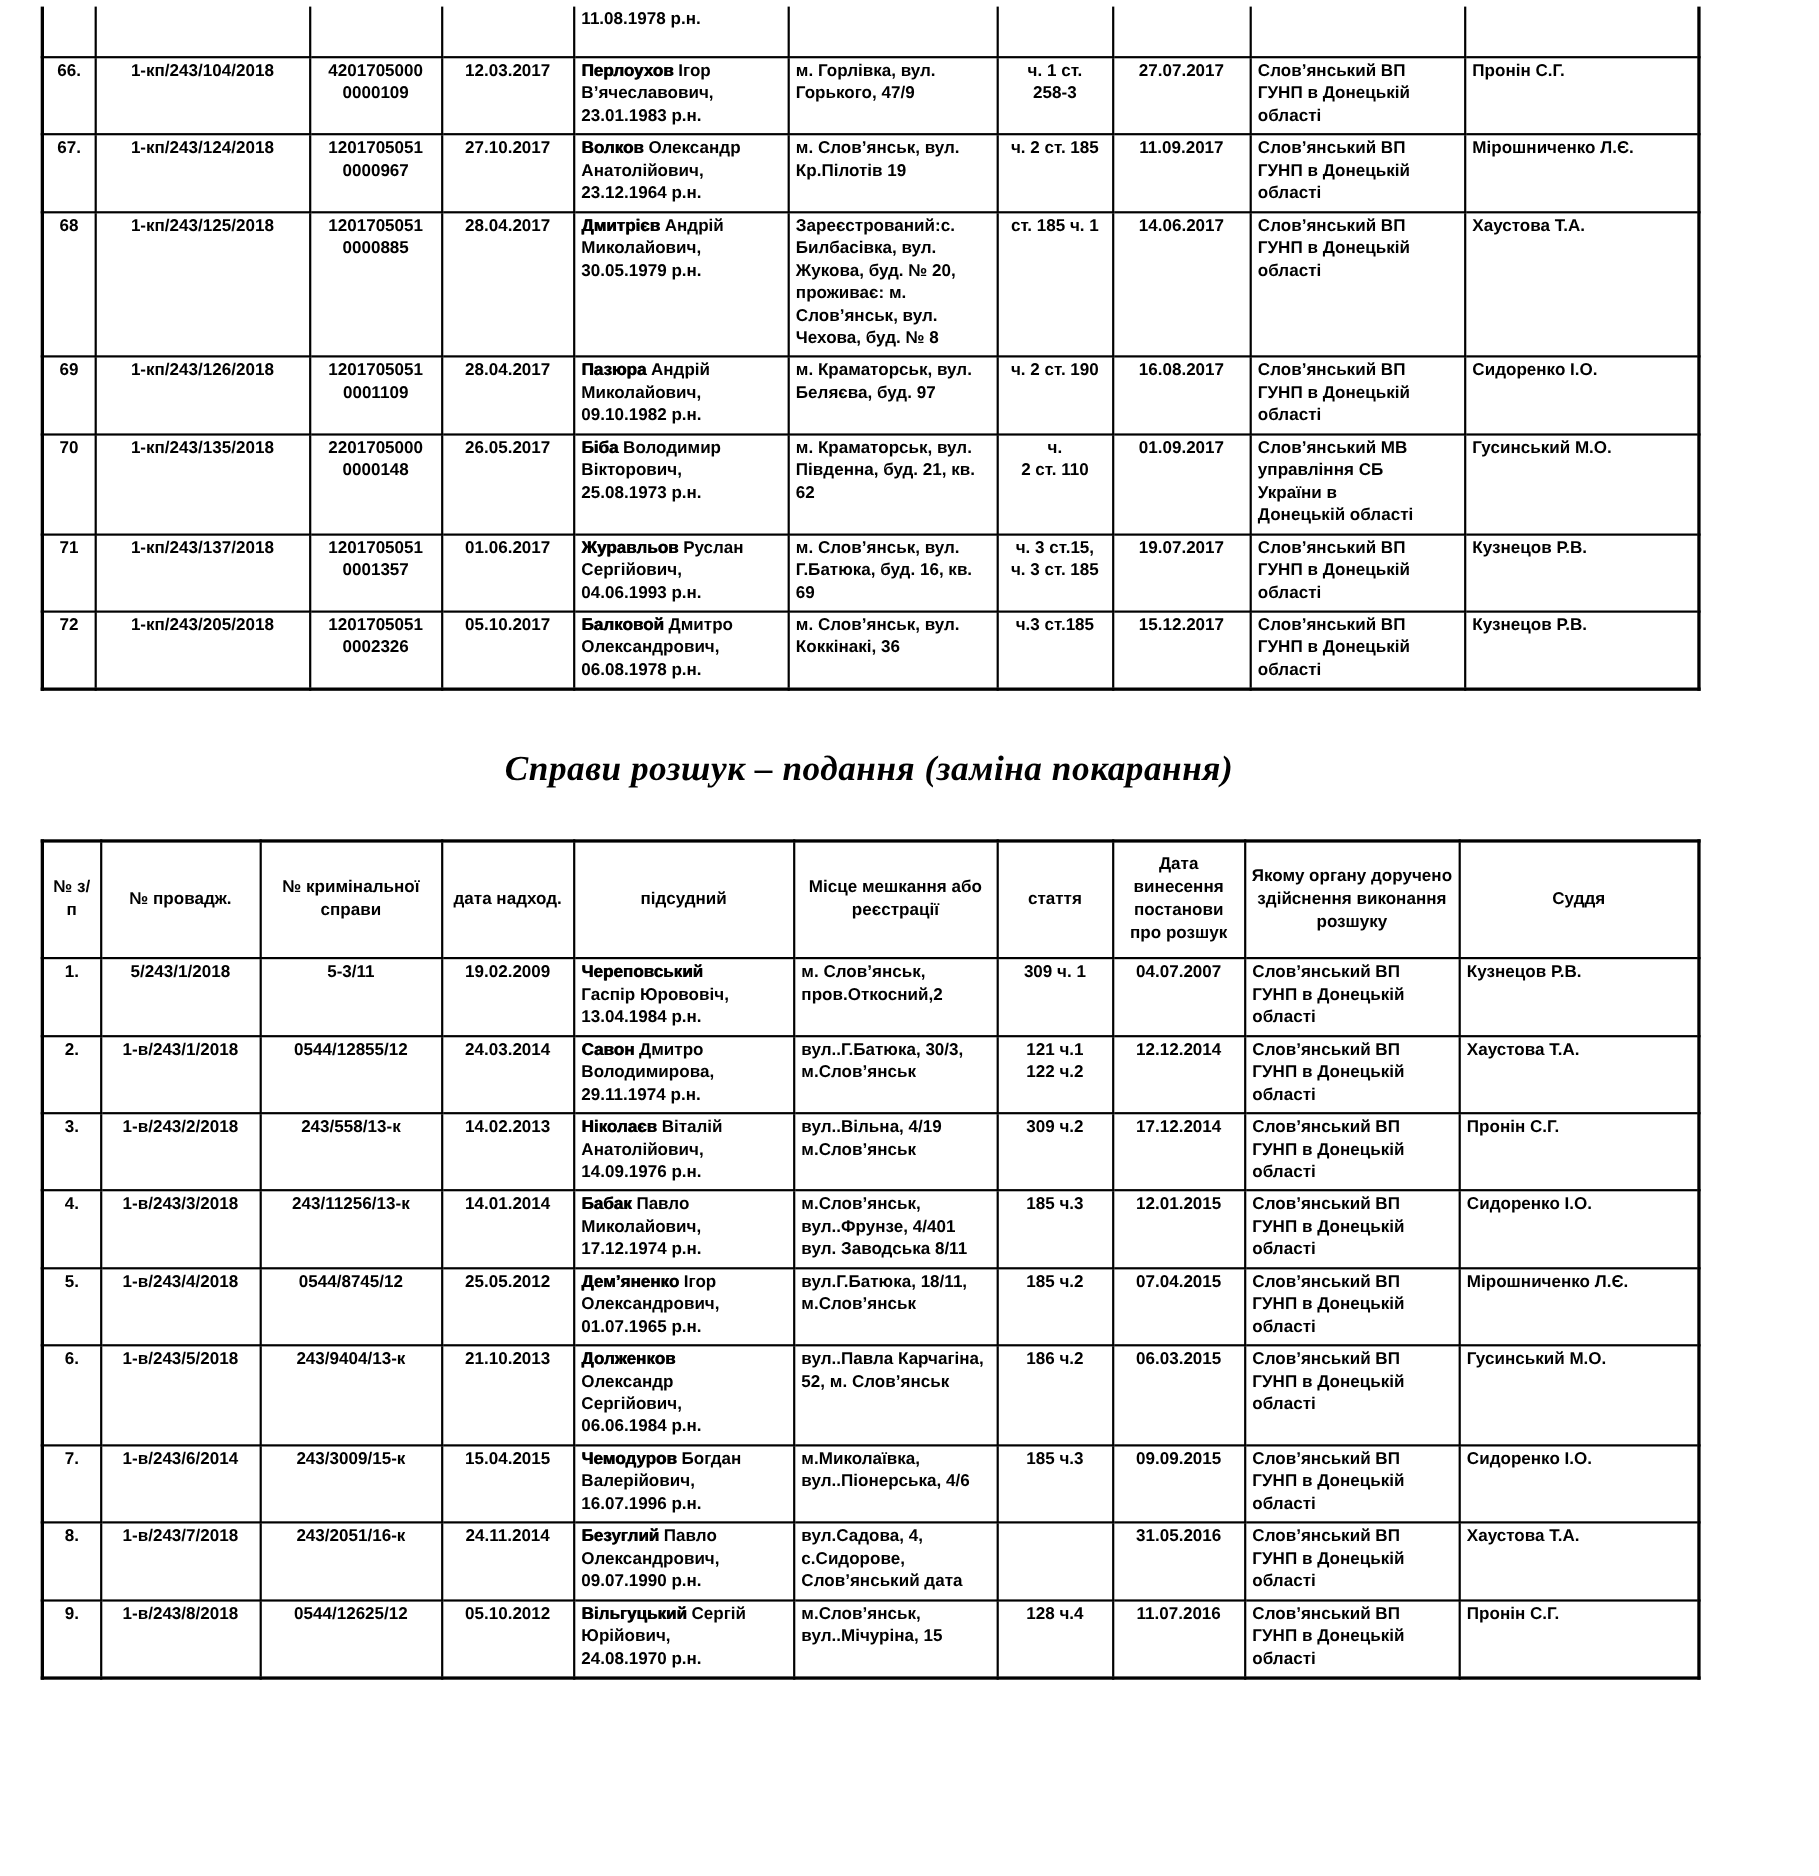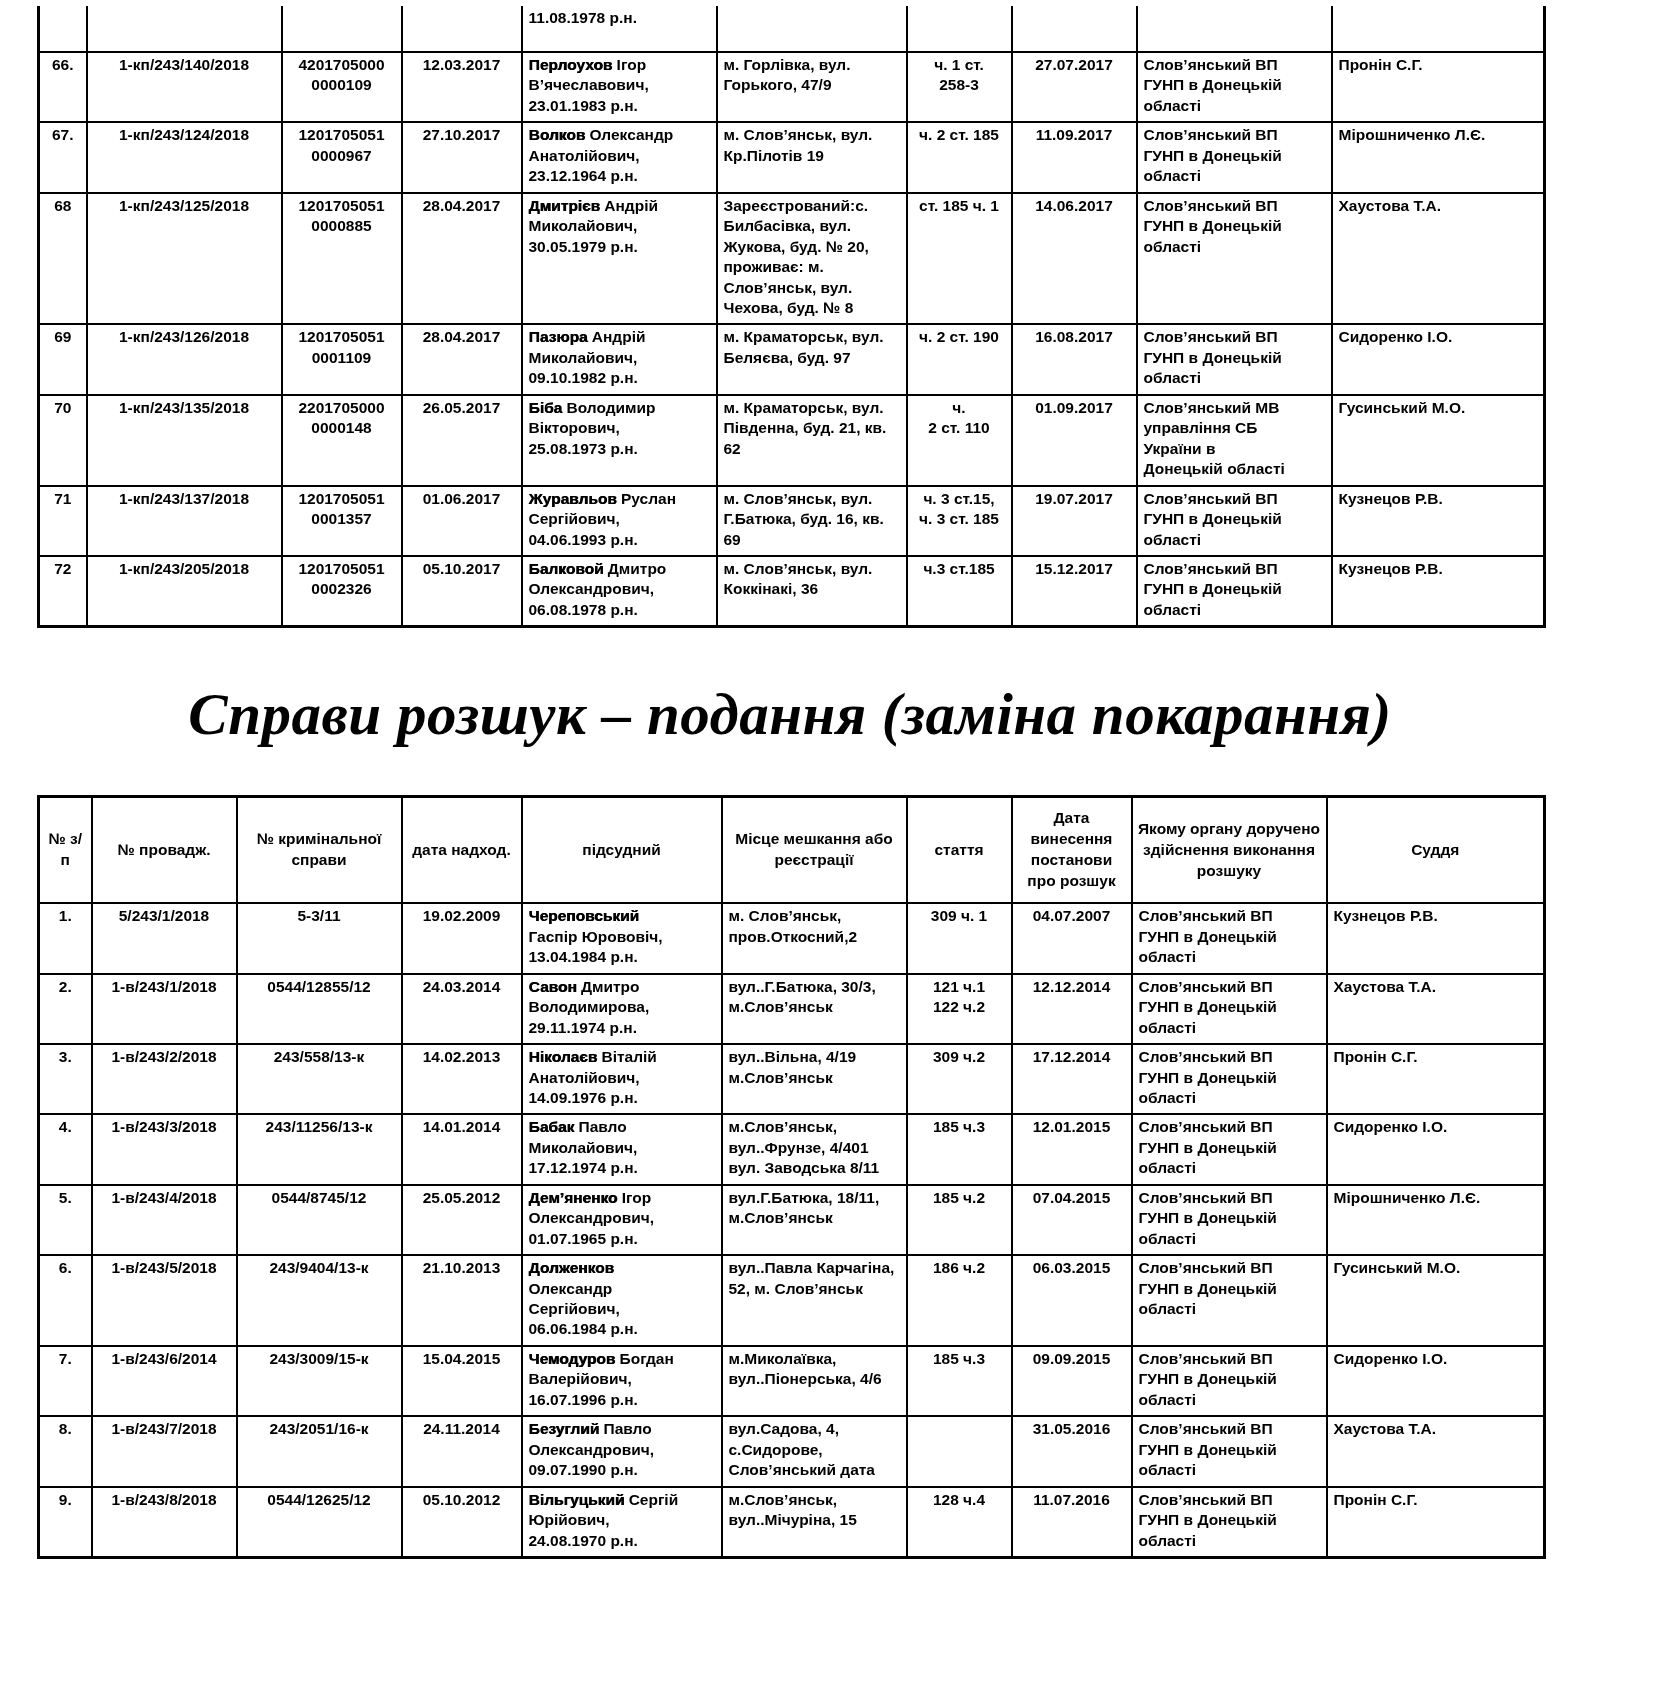--- a/index.html
+++ b/index.html
@@ -30,21 +30,21 @@
   }
   .t2 thead th{height:96px;}
   .center{text-align:center;}
   .left{text-align:left;}
   .t1{border-top:0;}
   .t1 tr.partial td{border-top:0; height:38px;}
   .surname{text-shadow:0.6px 0 0 #000;}
   .title{
     font-family:"Liberation Serif", serif;
     font-weight:bold; font-style:italic;
-    font-size:59px; letter-spacing:0.5px;
+    font-size:32px; letter-spacing:0.5px;
     text-align:center;
     margin:52px 0 46px 0;
     width:1506px;
   }
 </style>
 </head>
 <body>
 
 <div class="page">
 
@@ -69,21 +69,21 @@
           <td class="center"></td>
           <td class="left">11.08.1978 р.н.</td>
           <td class="left"></td>
           <td class="center"></td>
           <td class="center"></td>
           <td class="left"></td>
           <td class="left"></td>
         </tr>
         <tr>
           <td class="center">66.</td>
-          <td class="center">1-кп/243/140/2018</td>
+          <td class="center">1-кп/243/104/2018</td>
           <td class="center">4201705000
 0000109</td>
           <td class="center">12.03.2017</td>
           <td class="left"><b class="surname">Перлоухов</b> Ігор
 В’ячеславович,
 23.01.1983 р.н.</td>
           <td class="left">м. Горлівка, вул.
 Горького, 47/9</td>
           <td class="center">ч. 1 ст.
 258-3</td>

